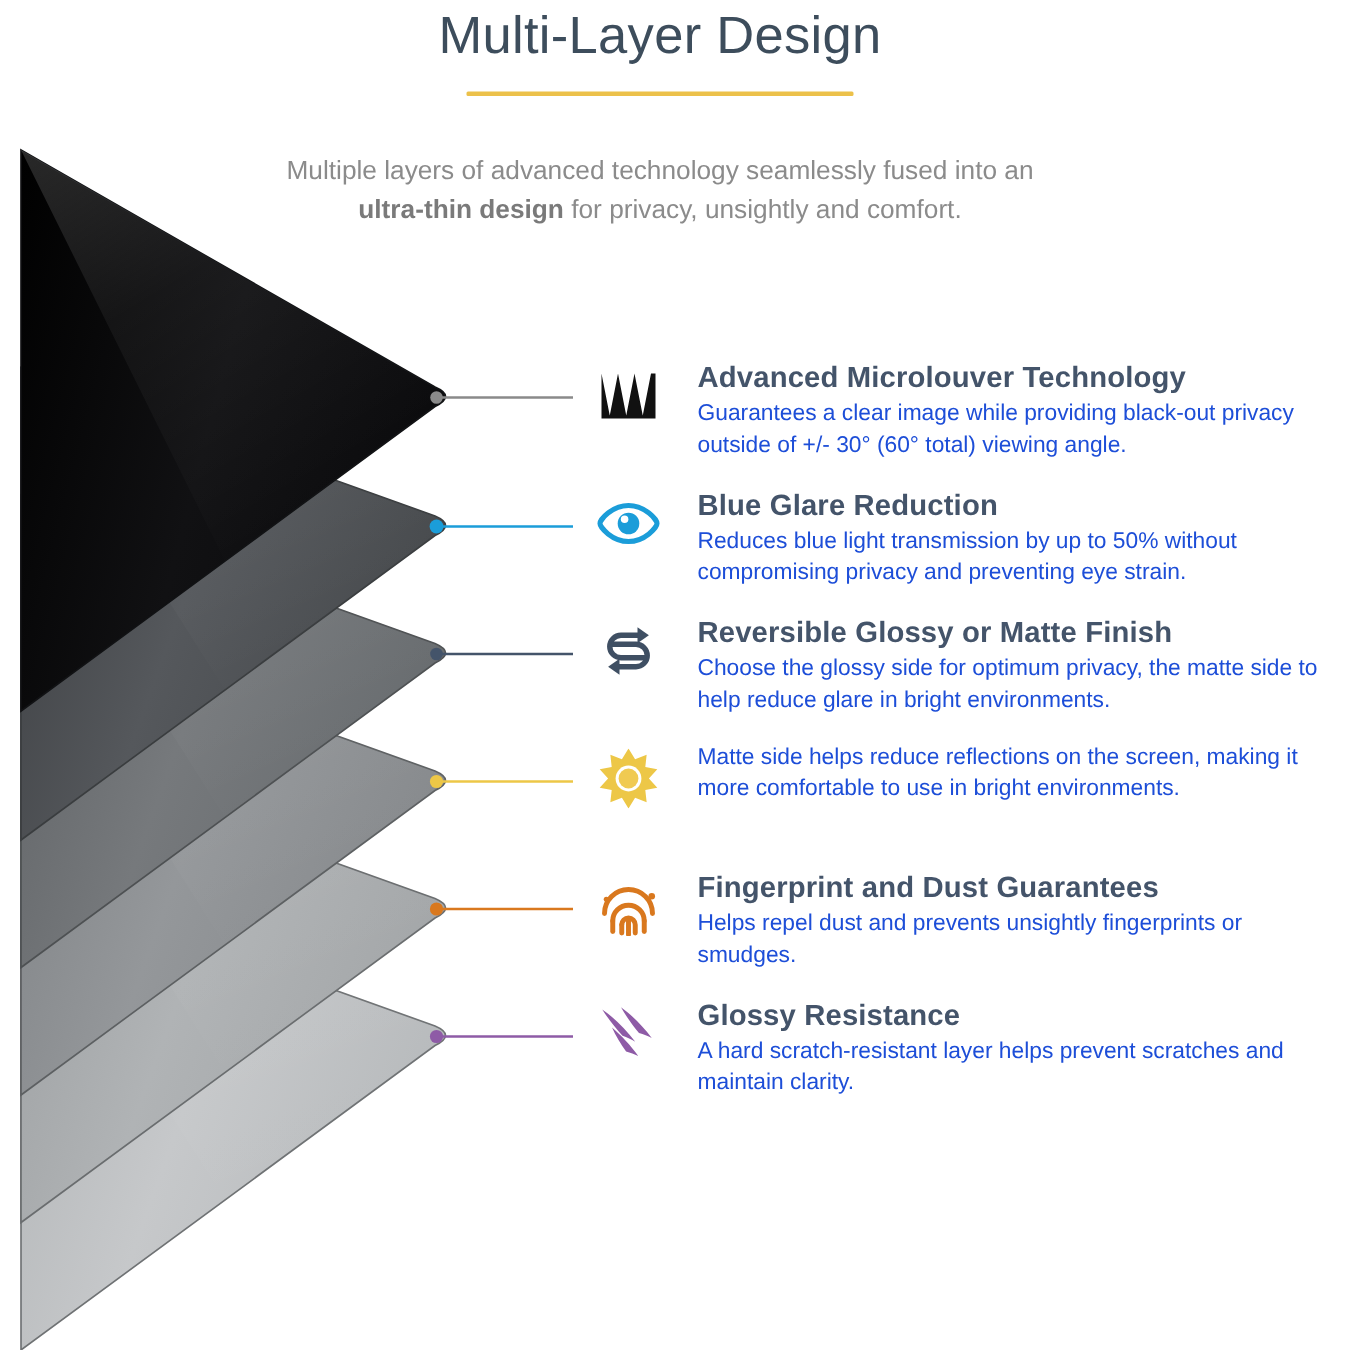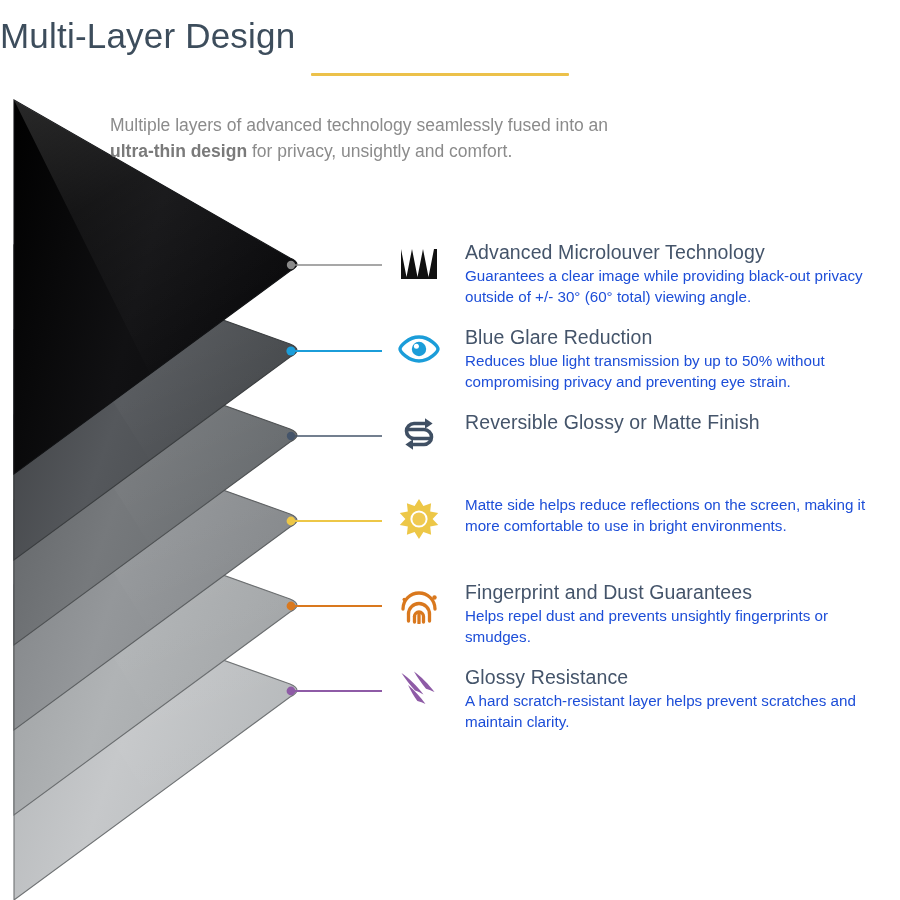--- a/index.html
+++ b/index.html
@@ -12,22 +12,23 @@
     height: 900px;
     position: relative;
     overflow: hidden;
     font-family: "Liberation Sans", sans-serif;
     -webkit-font-smoothing: antialiased;
   }
 
   
   #header {
     position: absolute;
-    top: 12px; left: 0;
+    top: 0; left: 0;
     width: 880px;
+    text-align: center;
     z-index: 40;
     pointer-events: none;
   }
   #page-title {
     margin: 0;
     padding-top: 4px;
     font-size: 35px;
     font-weight: 300;
     letter-spacing: 0.2px;
     color: #3d4d5c;
@@ -93,21 +94,21 @@
     top: 2px;
     width: 52px;
     height: 44px;
     display: flex;
     align-items: center;
     justify-content: center;
   }
   .feature-title {
     margin: 0;
     font-size: 19.5px;
-    font-weight: 400;
+    font-weight: 700;
     color: #44546a;
     line-height: 24px;
     letter-spacing: 0.1px;
   }
   .feature-desc {
     margin: 2px 0 0 0;
     font-size: 15.2px;
     line-height: 20.5px;
     color: #1d4ed8;
     font-weight: 400;
@@ -247,20 +248,21 @@
       <svg width="42" height="36" viewBox="0 0 42 36">
         <g fill="none" stroke="#3f4f63" stroke-width="3.6" stroke-linecap="butt">
           <path d="M9 13.5 L26 13.5 A7.5 7.5 0 0 1 26 28.5 L12 28.5"></path>
           <path d="M33 22.5 L16 22.5 A7.5 7.5 0 0 1 16 7.5 L30 7.5"></path>
         </g>
         <path d="M27 2.2 L34.6 7.5 L27 12.8 Z" fill="#3f4f63"></path>
         <path d="M15 23.2 L7.4 28.5 L15 33.8 Z" fill="#3f4f63"></path>
       </svg>
     </span>
     <p class="feature-title">Reversible Glossy or Matte Finish</p>
+    <p class="feature-desc">Choose the glossy side for optimum privacy, the matte side to help reduce glare in bright environments.</p>
   </div>
 
   <div class="feature">
     <span class="feature-icon">
       <svg width="40" height="40" viewBox="0 0 40 40">
         <path d="M20 0 L24.4 7.1 L32.1 4.2 L31.2 12.4 L39.2 13.9 L33.6 20 L39.2 26.1
                  L31.2 27.6 L32.1 35.8 L24.4 32.9 L20 40 L15.6 32.9 L7.9 35.8 L8.8 27.6
                  L0.8 26.1 L6.4 20 L0.8 13.9 L8.8 12.4 L7.9 4.2 L15.6 7.1 Z" fill="#edc747"></path>
         <circle cx="20" cy="20" r="8.6" fill="#ffffff"></circle>
         <circle cx="20" cy="20" r="6.6" fill="#f0ca52"></circle>

